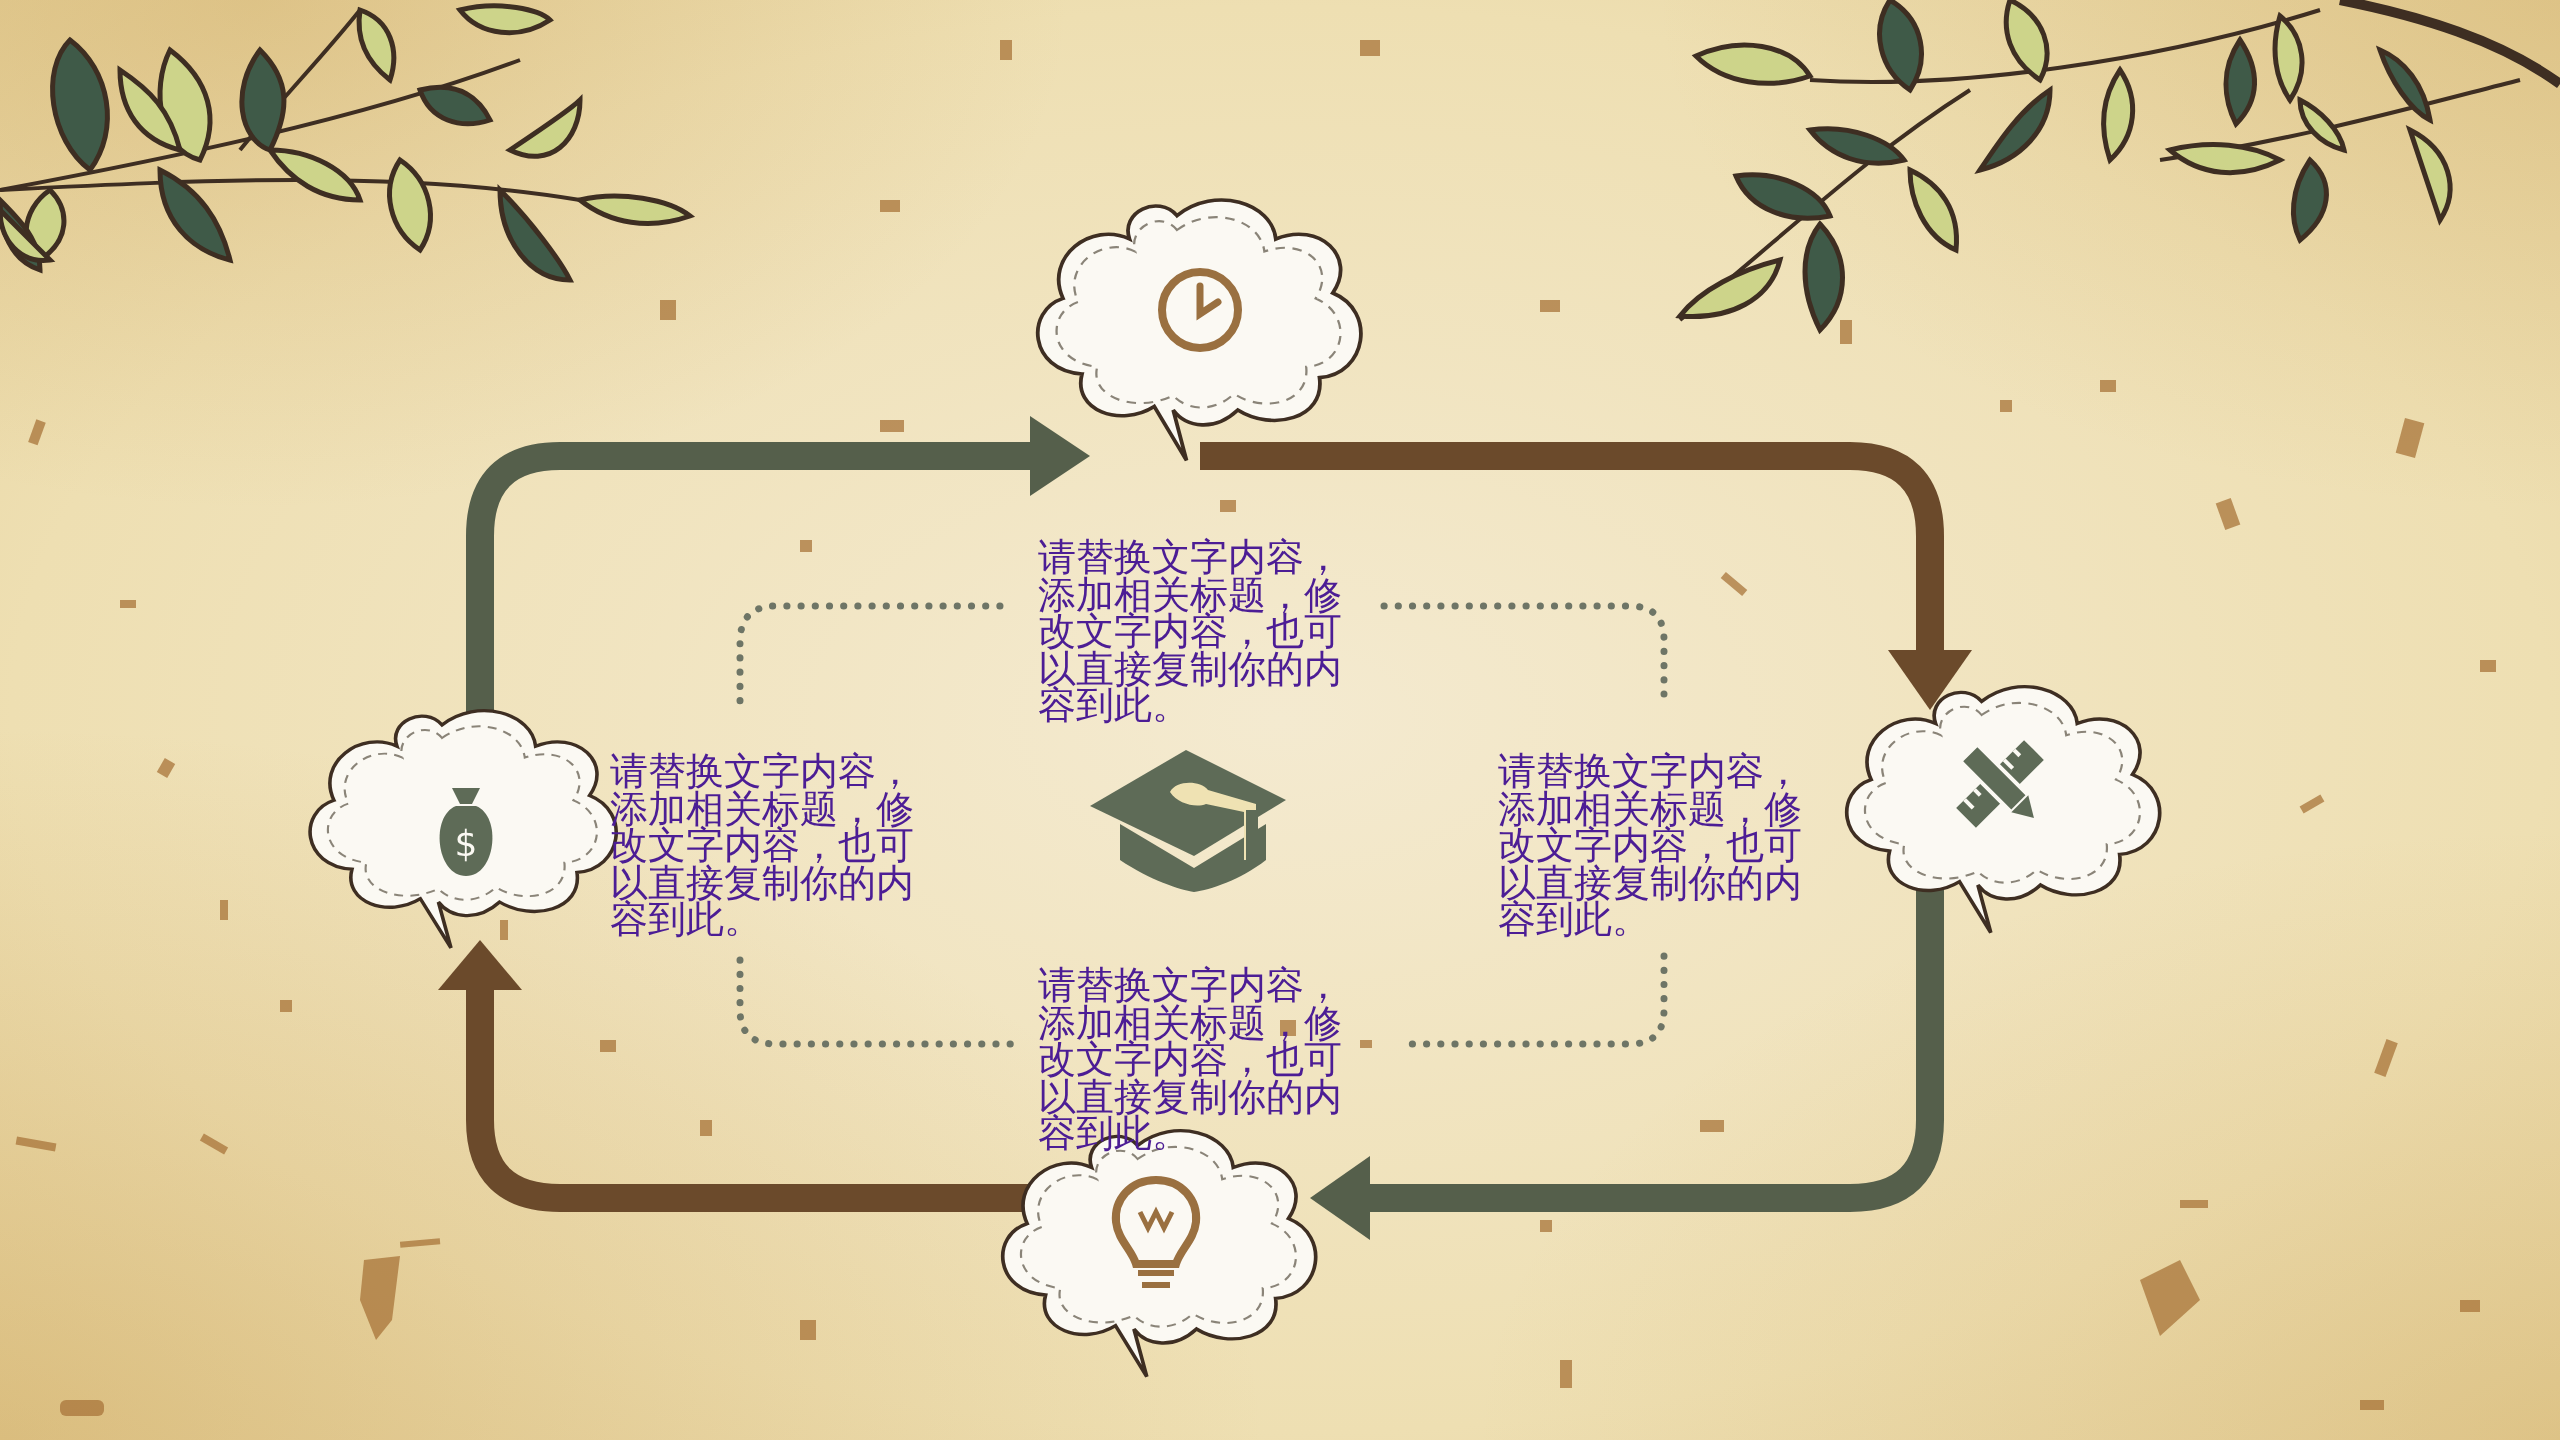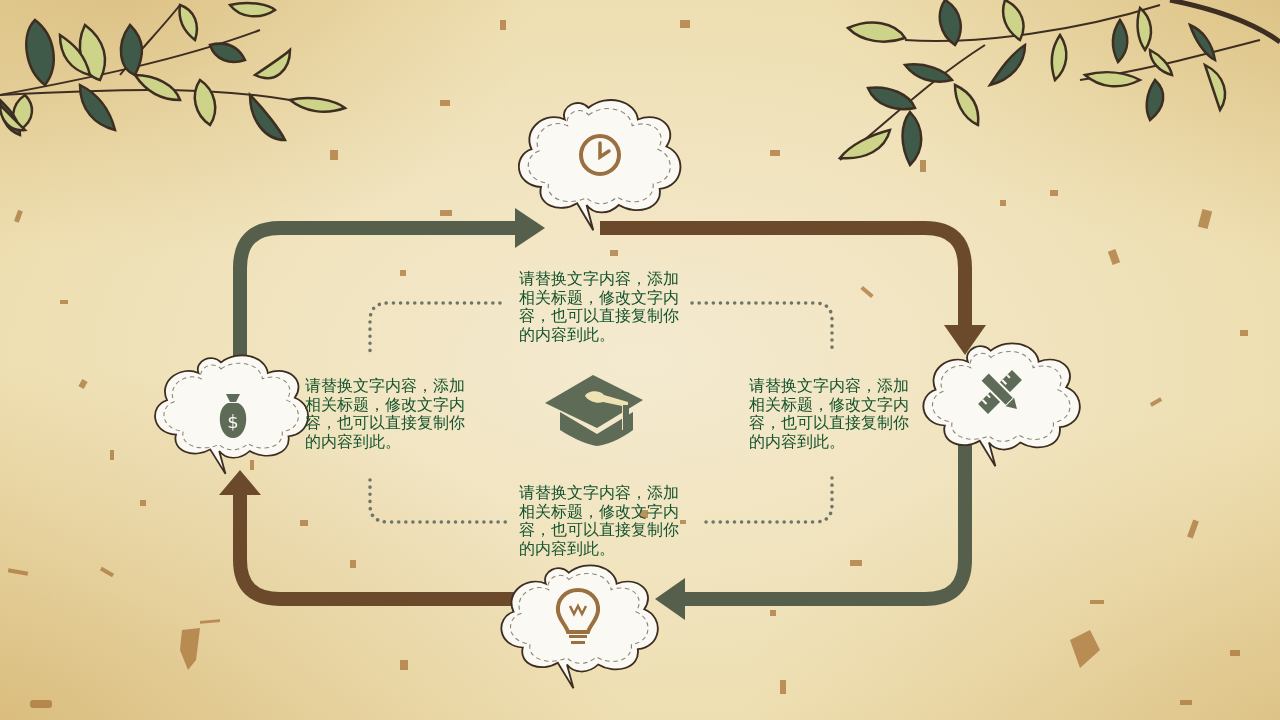--- a/index.html
+++ b/index.html
@@ -13,21 +13,21 @@
     background:
       radial-gradient(ellipse at 0% 100%, rgba(196,150,70,0.35) 0%, rgba(196,150,70,0) 35%),
       radial-gradient(ellipse at 100% 100%, rgba(196,150,70,0.25) 0%, rgba(196,150,70,0) 30%),
       radial-gradient(ellipse at 100% 0%, rgba(196,150,70,0.25) 0%, rgba(196,150,70,0) 25%),
       radial-gradient(ellipse at 10% 0%, rgba(196,150,70,0.3) 0%, rgba(196,150,70,0) 25%),
       radial-gradient(ellipse at 50% 50%, #f4ead0 0%, #eedfb2 70%, #e6d29c 100%);
   }
   .layer { position: absolute; inset: 0; }
   .desc {
     position: absolute; width: 164px;
-    font-size: 16px; line-height: 18.5px; color: #14532d;
+    font-size: 19px; line-height: 18.5px; color: #4c1d95;
     font-family: "DejaVu Sans", sans-serif;
     letter-spacing: 0px;
   }
 </style>
 </head>
 <body>
 
 <div class="bg"></div>
 
 <svg class="layer" width="1280" height="720" viewBox="0 0 1280 720">

